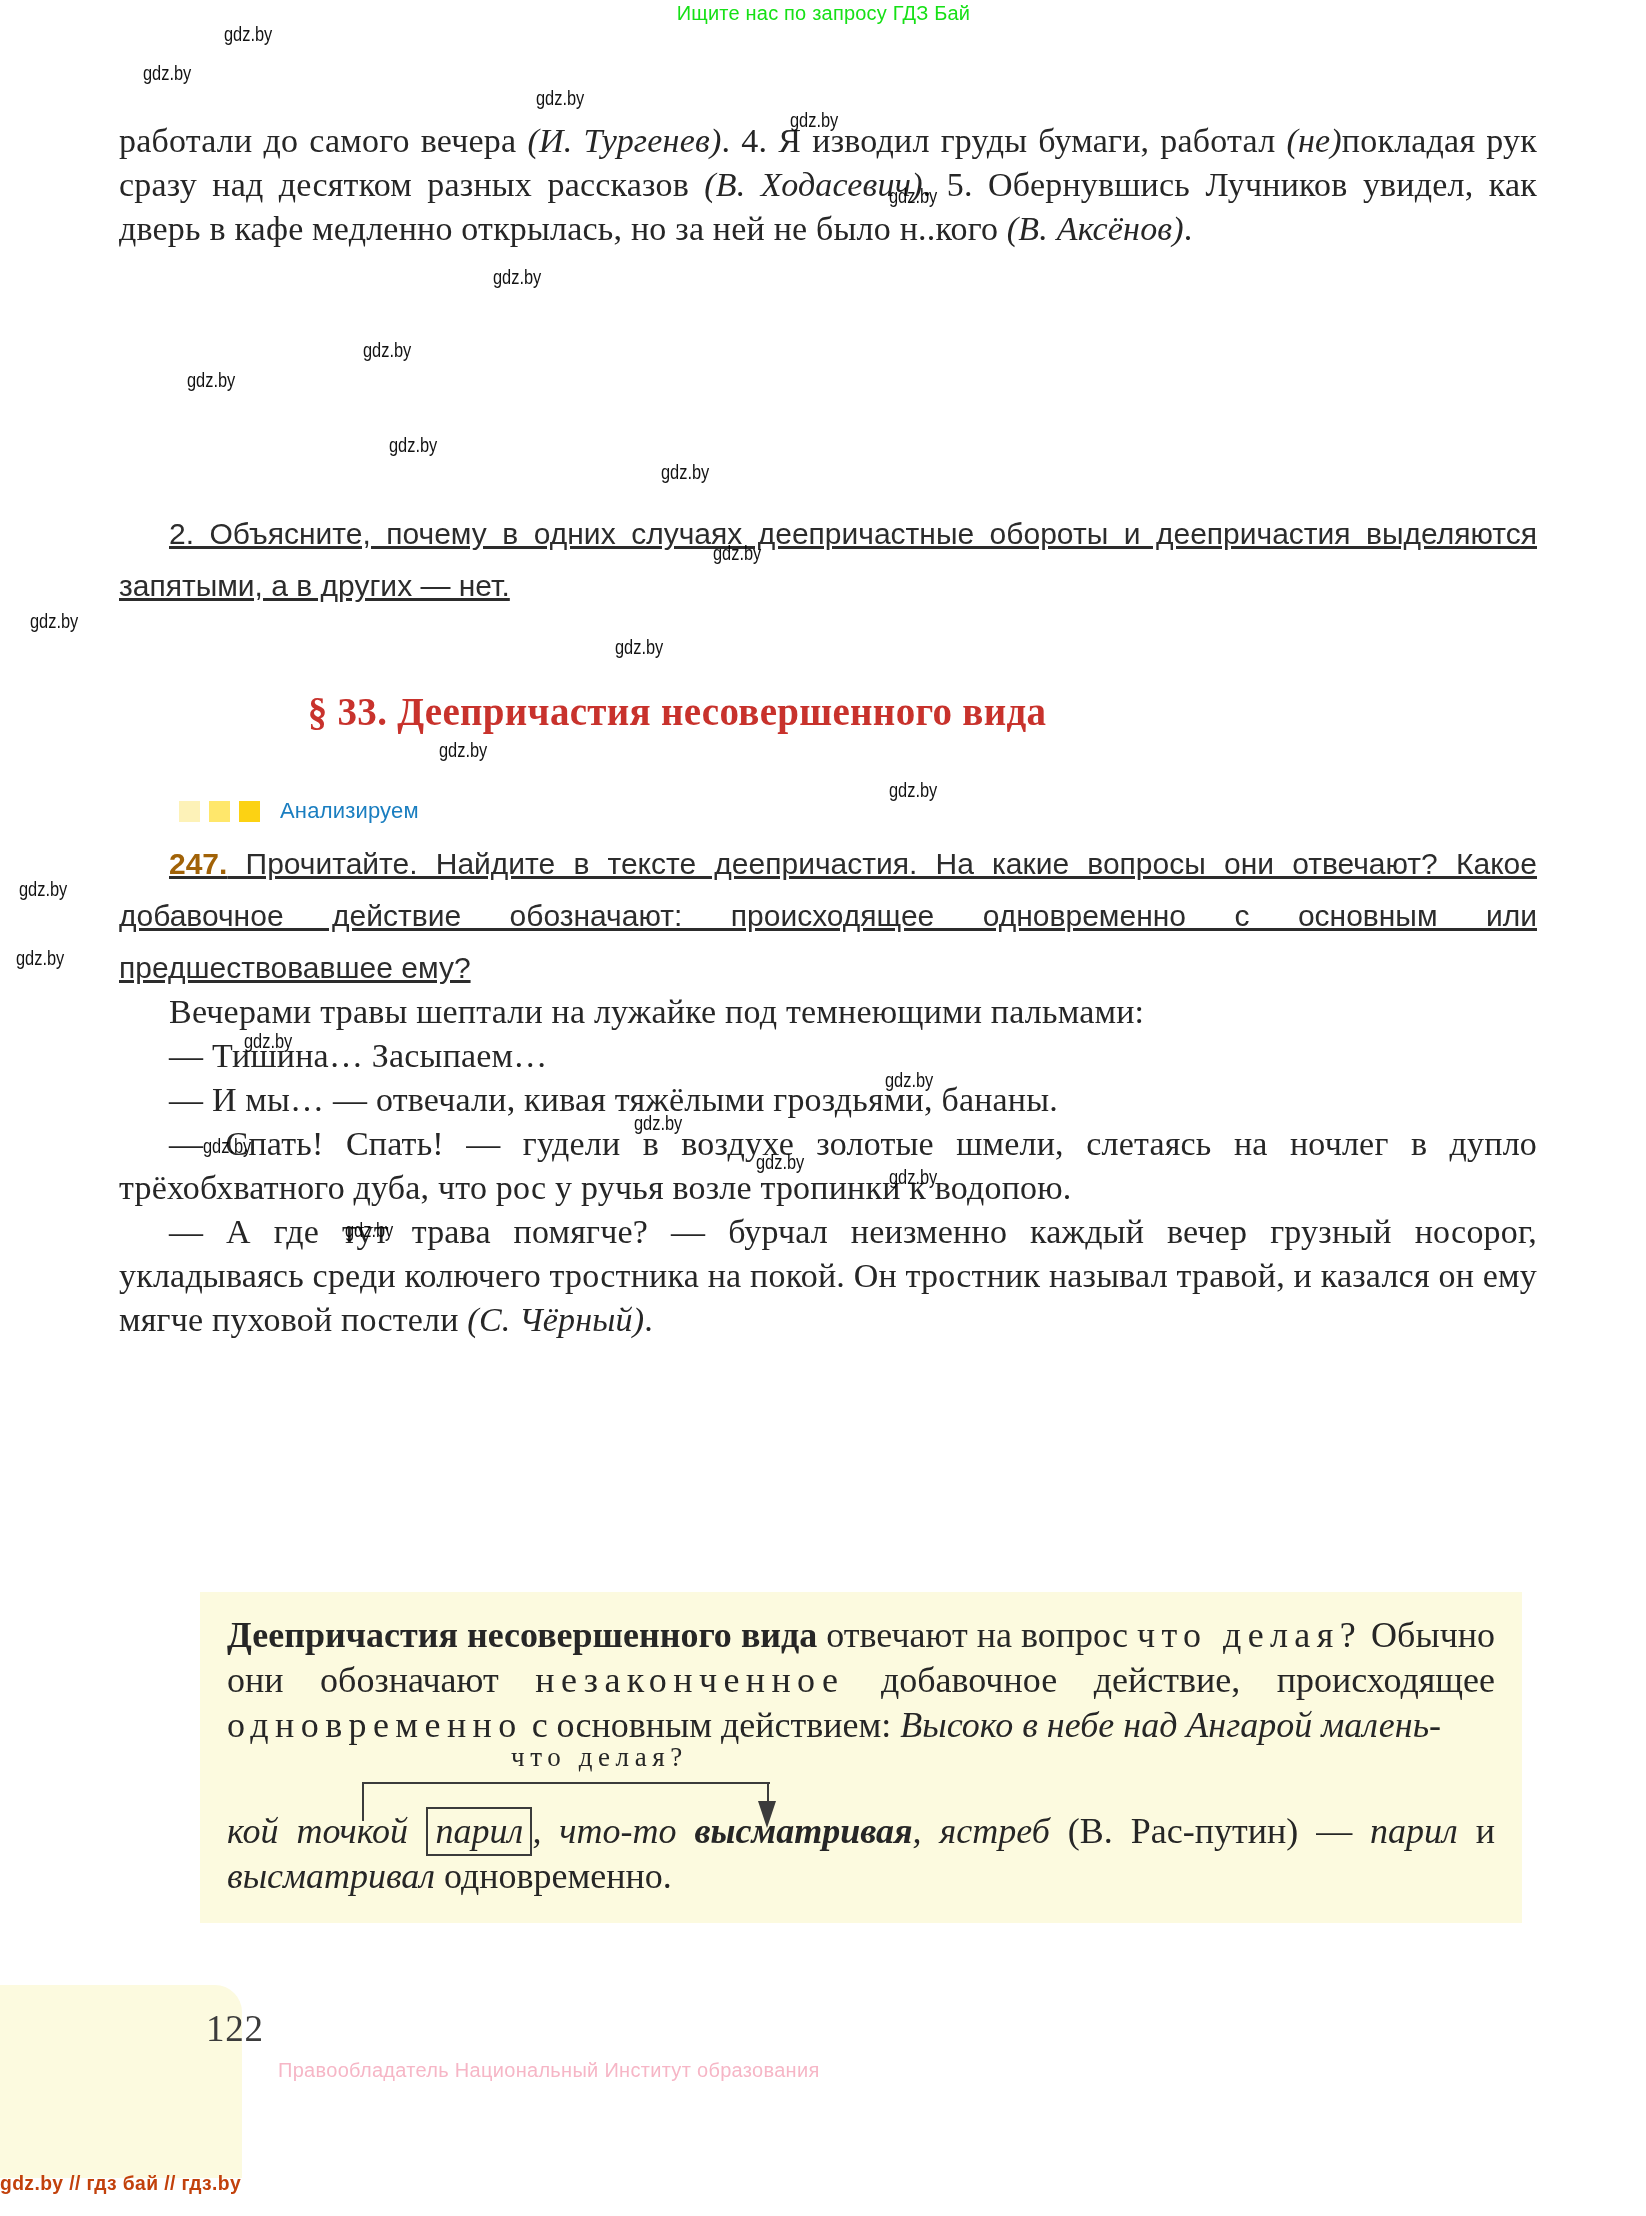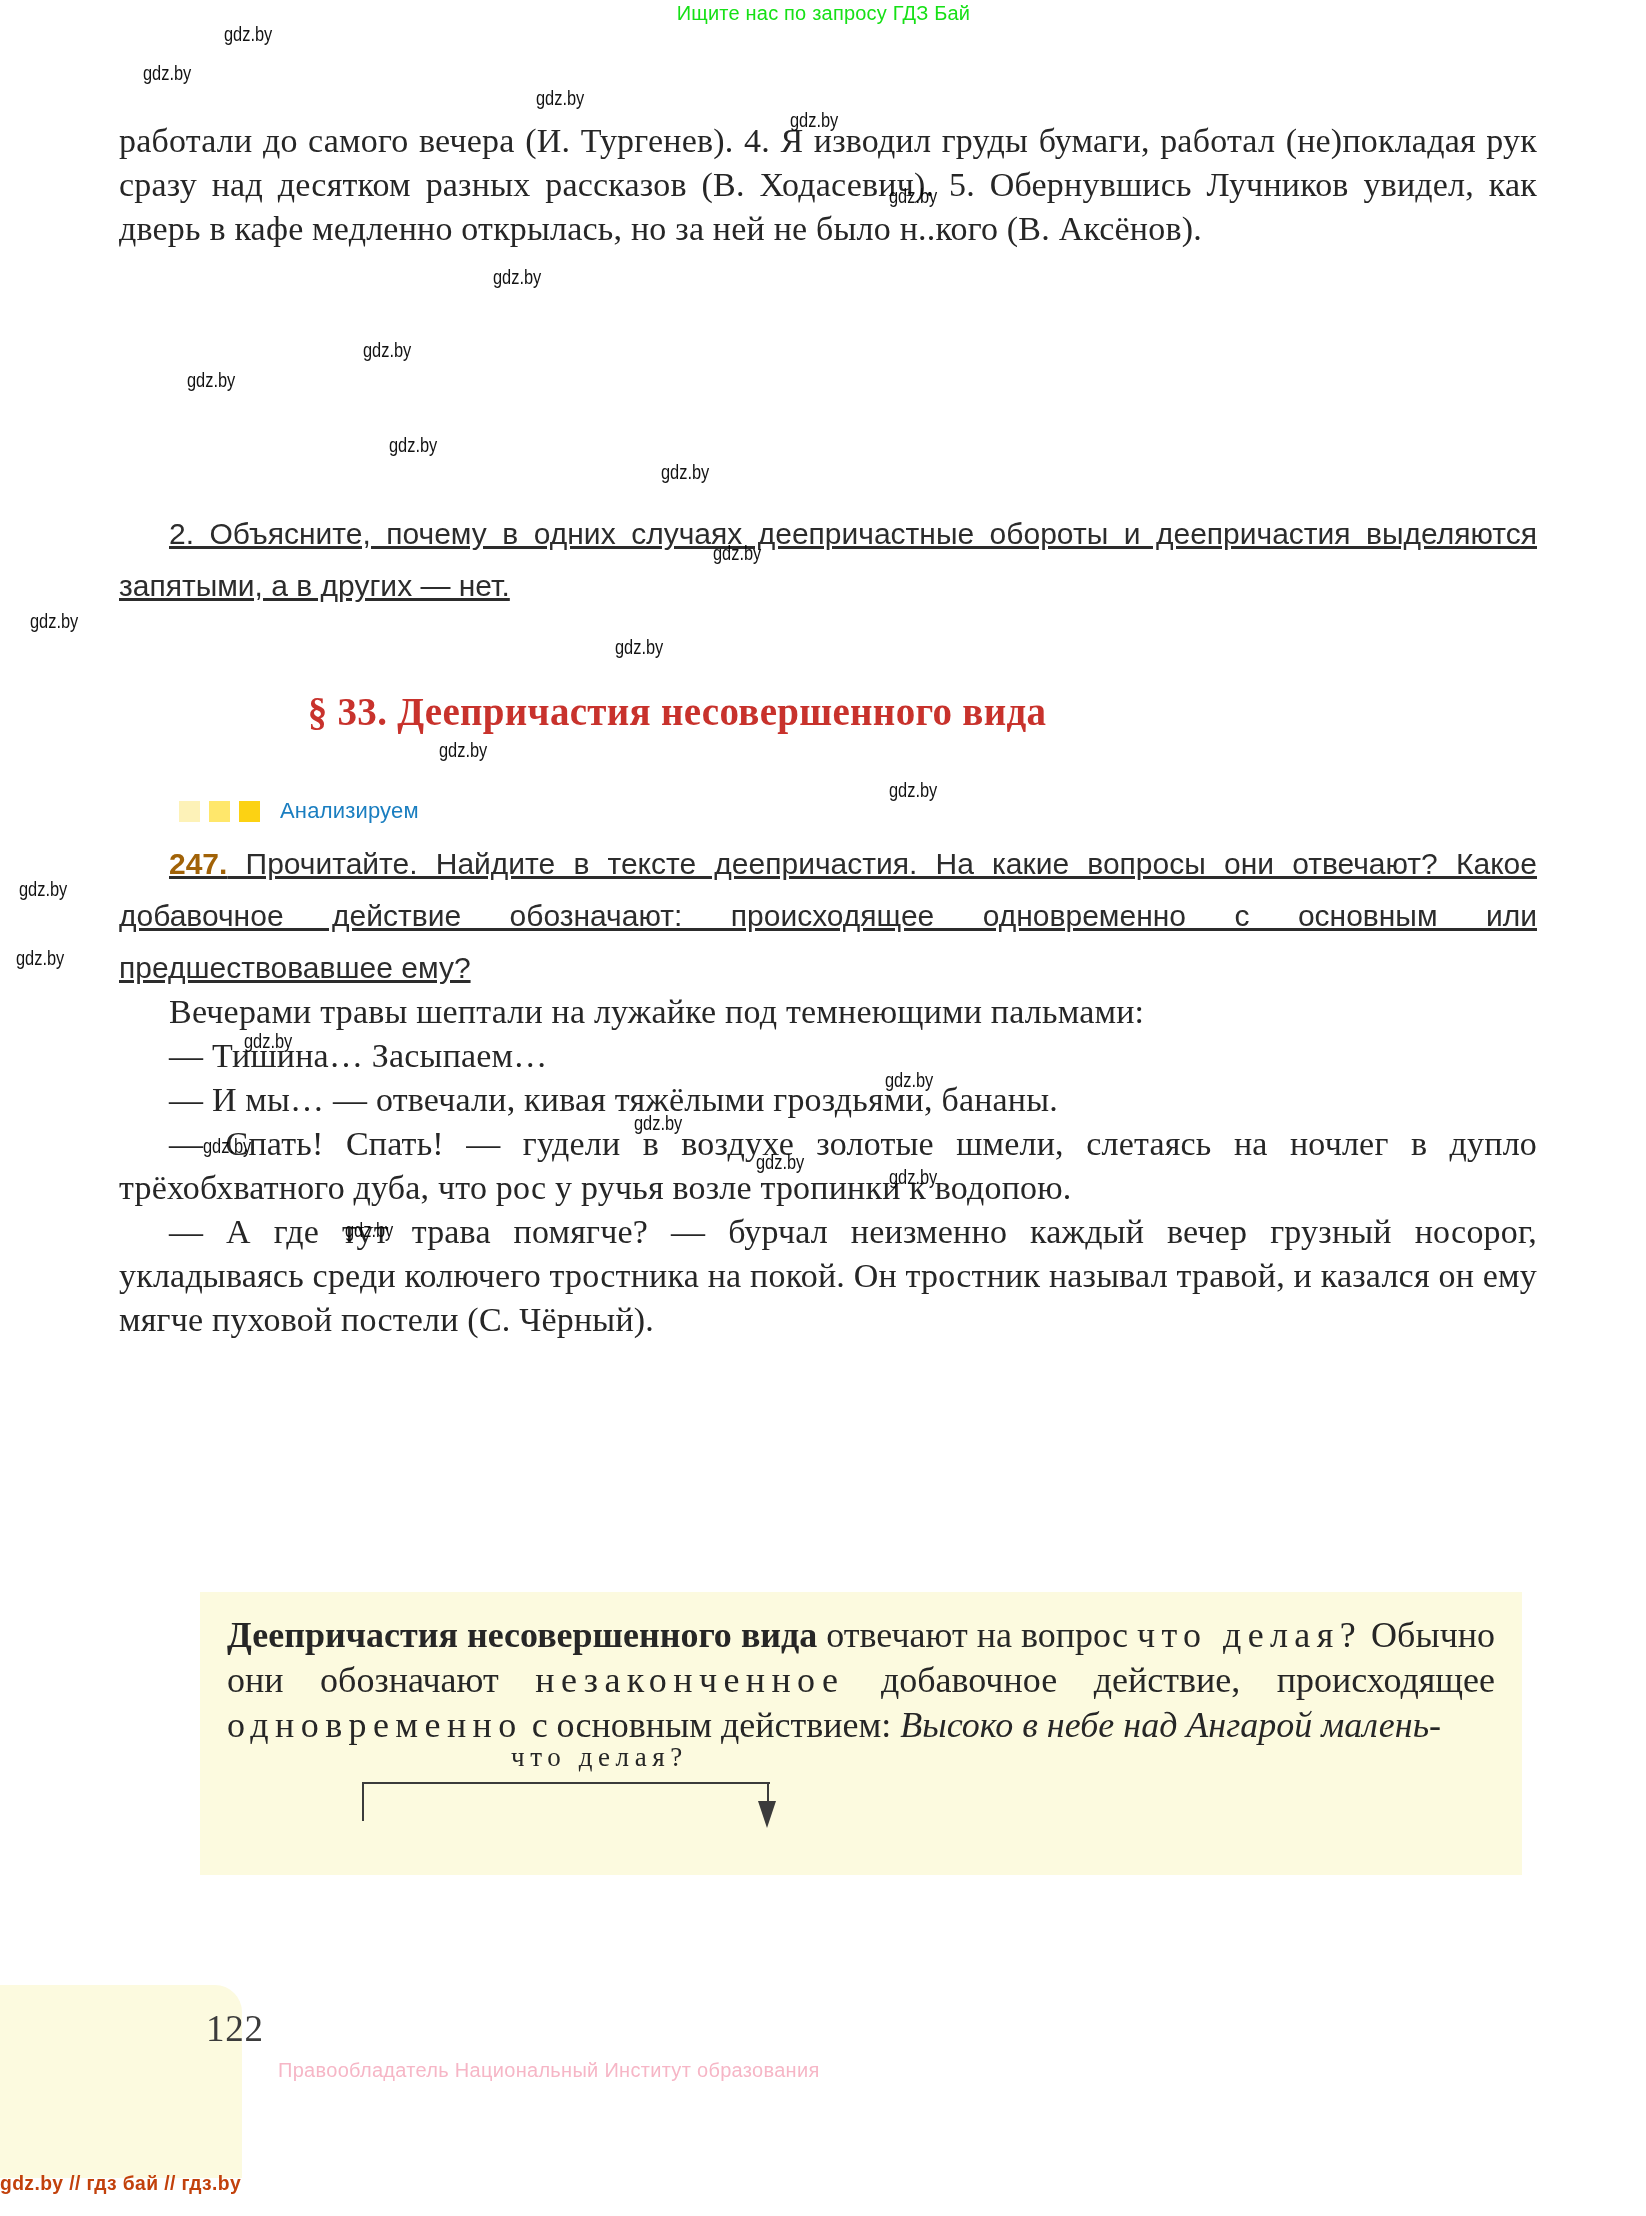--- a/index.html
+++ b/index.html
@@ -89,21 +89,21 @@
   }
 
   .bodyserif {
     font-family: "Liberation Serif", serif;
     font-size: 34px;
     line-height: 44px;
     color: #262626;
     text-align: justify;
     letter-spacing: 0.2px;
   }
-  .bodyserif .ital { }
+  .bodyserif .ital { font-style: italic; }
 
   .bodysans {
     font-family: "Liberation Sans", sans-serif;
     font-size: 30px;
     line-height: 52px;
     color: #2c2c2c;
     text-align: justify;
     text-decoration: underline;
   }
 
@@ -277,20 +277,23 @@
       <span class="rb-bold">Деепричастия несовершенного вида</span><span> отвечают на вопрос </span><span class="rb-sp">что делая?</span><span> Обычно они обозначают </span><span class="rb-sp">незаконченное</span><span> добавочное действие, происходящее </span><span class="rb-sp">одновременно</span><span> с основным действием: </span><span class="rb-it">Высоко в небе над Ангарой малень-</span>
     </div>
 
     <div class="diagram-wrap">
       <span class="q-label">что делая?</span>
       <span class="bracket"></span>
       <span class="arrow-stem"></span>
       <span class="arrow-head"></span>
     </div>
 
+    <div class="line" style="margin-top:-42px;">
+      <span class="rb-it">кой точкой </span><span class="boxed-word">парил</span><span class="rb-it">, что-то </span><span class="rb-bi">высматривая</span><span class="rb-it">, ястреб </span><span>(В. Рас-путин)</span><span> — </span><span class="rb-it">парил</span><span> и </span><span class="rb-it">высматривал</span><span> одновременно.</span>
+    </div>
   </div>
 
   <div class="pagenum">122</div>
 
   <div class="wm-pink">Правообладатель Национальный Институт образования</div>
   <div class="footer-links">gdz.by  //  гдз бай  //  гдз.by</div>
 
   <div id="wm-layer">
       <div class="wm" style="left: 224px; top: 22.6px;">gdz.by</div>
       <div class="wm" style="left: 143px; top: 62px;">gdz.by</div>

